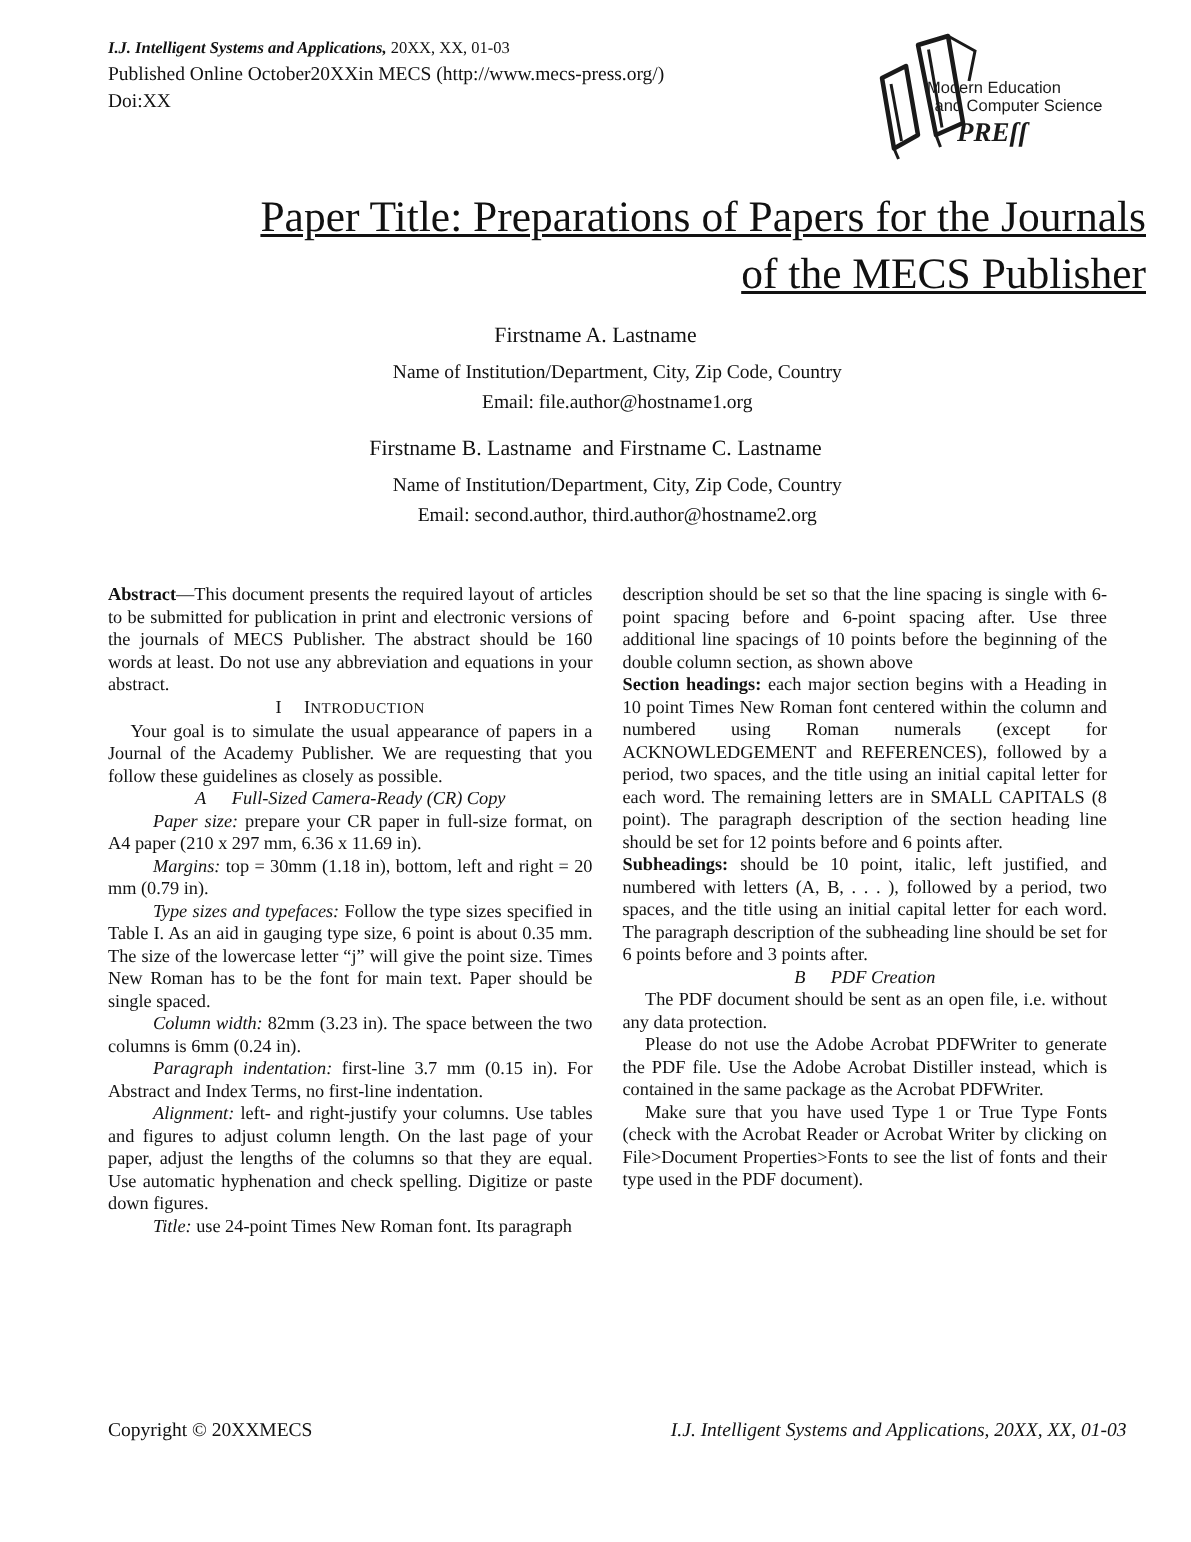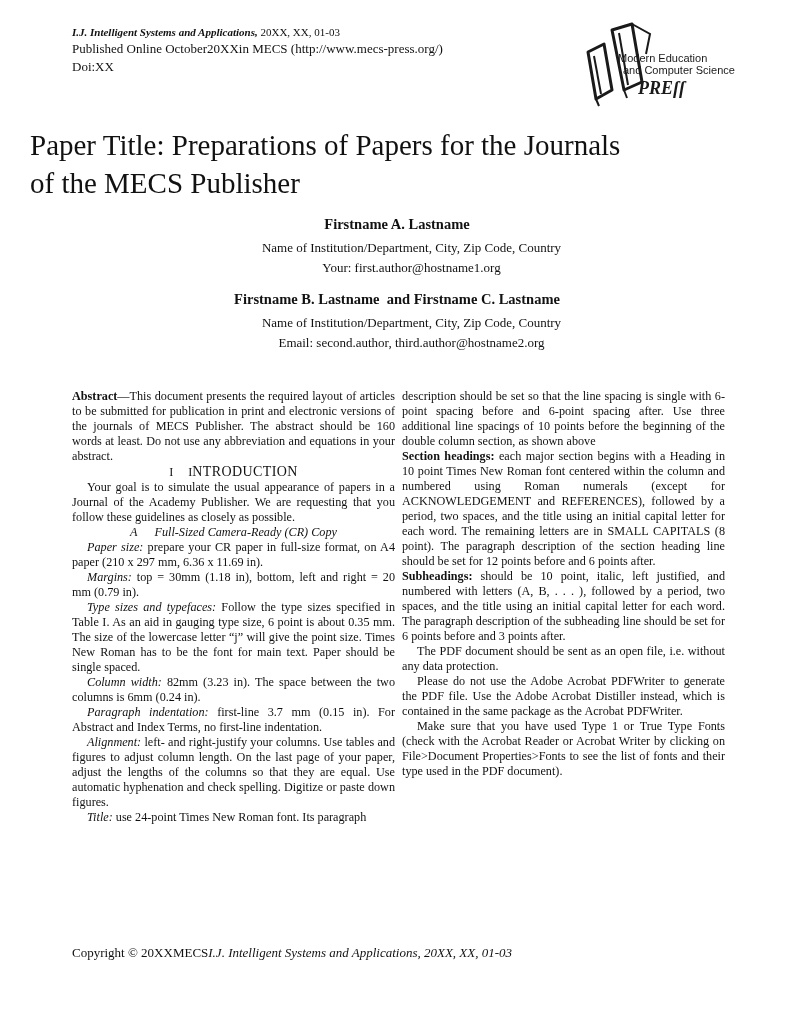--- a/index.html
+++ b/index.html
@@ -19,56 +19,56 @@
   .journal-bold { font-weight: bold; font-style: italic; }
   .journal-rest { font-style: normal; }
   .published-line, .doi-line { font-size: 13px; line-height: 18px; }
 
   
   .logo { position: absolute; top: 20px; left: 572px; width: 168px; height: 88px; }
 
   
   .paper-title {
     position: absolute; top: 126px; left: 30px; right: 30px;
-    text-align: left; font-size: 29px; line-height: 38px;
+    text-align: right; font-size: 29px; line-height: 38px; text-decoration: underline;
   }
 
   
   .authors { position: absolute; top: 214px; left: 0; right: 0; text-align: center; }
   .author-block { margin-bottom: 11px; }
-  .author-name { font-weight: bold; font-size: 14.5px; line-height: 21px; margin-bottom: 3px; white-space: pre-wrap; }
+  .author-name { font-weight: normal; font-size: 14.5px; line-height: 21px; margin-bottom: 3px; white-space: pre-wrap; }
   .author-line { font-size: 13px; line-height: 20px; margin-left: 29px; }
 
   
   .columns {
     position: absolute; top: 389px; left: 72px; width: 666px;
-    display: flex; gap: 7px;
+    display: flex; gap: 20px;
     font-size: 12.2px; line-height: 15px; text-align: justify;
   }
   .col { width: 323px; }
   .col p { margin: 0; }
   .indent { text-indent: 15px; }
   .lead-bold { font-weight: bold; }
-  .lead-italic { font-style: italic; }
+  .lead-italic { font-style: italic; margin-left: 15px; }
 
   .p-abstract { margin-bottom: 15px; }
   .h-sec { text-align: center; margin-top: 15px; margin-bottom: 9px; }
   .h-sec .numeral { margin-right: 15px; }
-  .sc-rest { font-size: 14px; letter-spacing: 0.4px; }
+  .sc-rest { font-size: 10px; letter-spacing: 0.4px; }
   .h-sub { font-style: italic; text-align: center; margin-top: 14px; margin-bottom: 5px; }
   .h-sub .letter { margin-right: 17px; }
 
   .p-sechead { margin-top: 21px; }
   .p-subhead { margin-top: 19px; }
   .h-sub-b { margin-top: 9px; margin-bottom: 3px; }
 
   
   .footer {
     position: absolute; top: 944px; left: 72px; right: 43px;
-    display: flex; 
+    display: flex; justify-content: space-between;
     font-size: 13px; line-height: 17px;
   }
   .footer-right { font-style: italic; }
 </style>
 </head>
 <body>
 
 <div class="page">
 
   <div class="header">
@@ -100,21 +100,21 @@
 
   <div class="paper-title">
     <div>Paper Title: Preparations of Papers for the Journals</div>
     <div>of the MECS Publisher</div>
   </div>
 
   <div class="authors">
     <div class="author-block">
       <div class="author-name">Firstname A. Lastname</div>
       <div class="author-line">Name of Institution/Department, City, Zip Code, Country</div>
-      <div class="author-line">Your: first.author@hostname1.org</div>
+      <div class="author-line">Email: file.author@hostname1.org</div>
     </div>
     <div class="author-block">
       <div class="author-name">Firstname B. Lastname  and Firstname C. Lastname</div>
       <div class="author-line">Name of Institution/Department, City, Zip Code, Country</div>
       <div class="author-line">Email: second.author, third.author@hostname2.org</div>
     </div>
   </div>
 
   <div class="columns">
 
@@ -137,20 +137,21 @@
       <p class="indent"><span class="lead-italic">Title:</span><span> use 24-point Times New Roman font. Its paragraph</span></p>
     </div>
 
     <div class="col">
       <p>description should be set so that the line spacing is single with 6-point spacing before and 6-point spacing after. Use three additional line spacings of 10 points before the beginning of the double column section, as shown above</p>
 
       <p class="p-sechead"><span class="lead-bold">Section headings:</span><span> each major section begins with a Heading in 10 point Times New Roman font centered within the column and numbered using Roman numerals (except for ACKNOWLEDGEMENT and REFERENCES), followed by a period, two spaces, and the title using an initial capital letter for each word. The remaining letters are in SMALL CAPITALS (8 point). The paragraph description of the section heading line should be set for 12 points before and 6 points after.</span></p>
 
       <p class="p-subhead"><span class="lead-bold">Subheadings:</span><span> should be 10 point, italic, left justified, and numbered with letters (A, B, . . . ), followed by a period, two spaces, and the title using an initial capital letter for each word. The paragraph description of the subheading line should be set for 6 points before and 3 points after.</span></p>
 
+      <p class="h-sub h-sub-b"><span class="letter">B</span><span>PDF Creation</span></p>
 
       <p class="indent">The PDF document should be sent as an open file, i.e. without any data protection.</p>
       <p class="indent">Please do not use the Adobe Acrobat PDFWriter to generate the PDF file. Use the Adobe Acrobat Distiller instead, which is contained in the same package as the Acrobat PDFWriter.</p>
       <p class="indent">Make sure that you have used Type 1 or True Type Fonts (check with the Acrobat Reader or Acrobat Writer by clicking on File&gt;Document Properties&gt;Fonts to see the list of fonts and their type used in the PDF document).</p>
     </div>
   </div>
 
   <div class="footer">
     <span class="footer-left">Copyright © 20XXMECS</span>
     <span class="footer-right">I.J. Intelligent Systems and Applications, 20XX, XX, 01-03</span>

